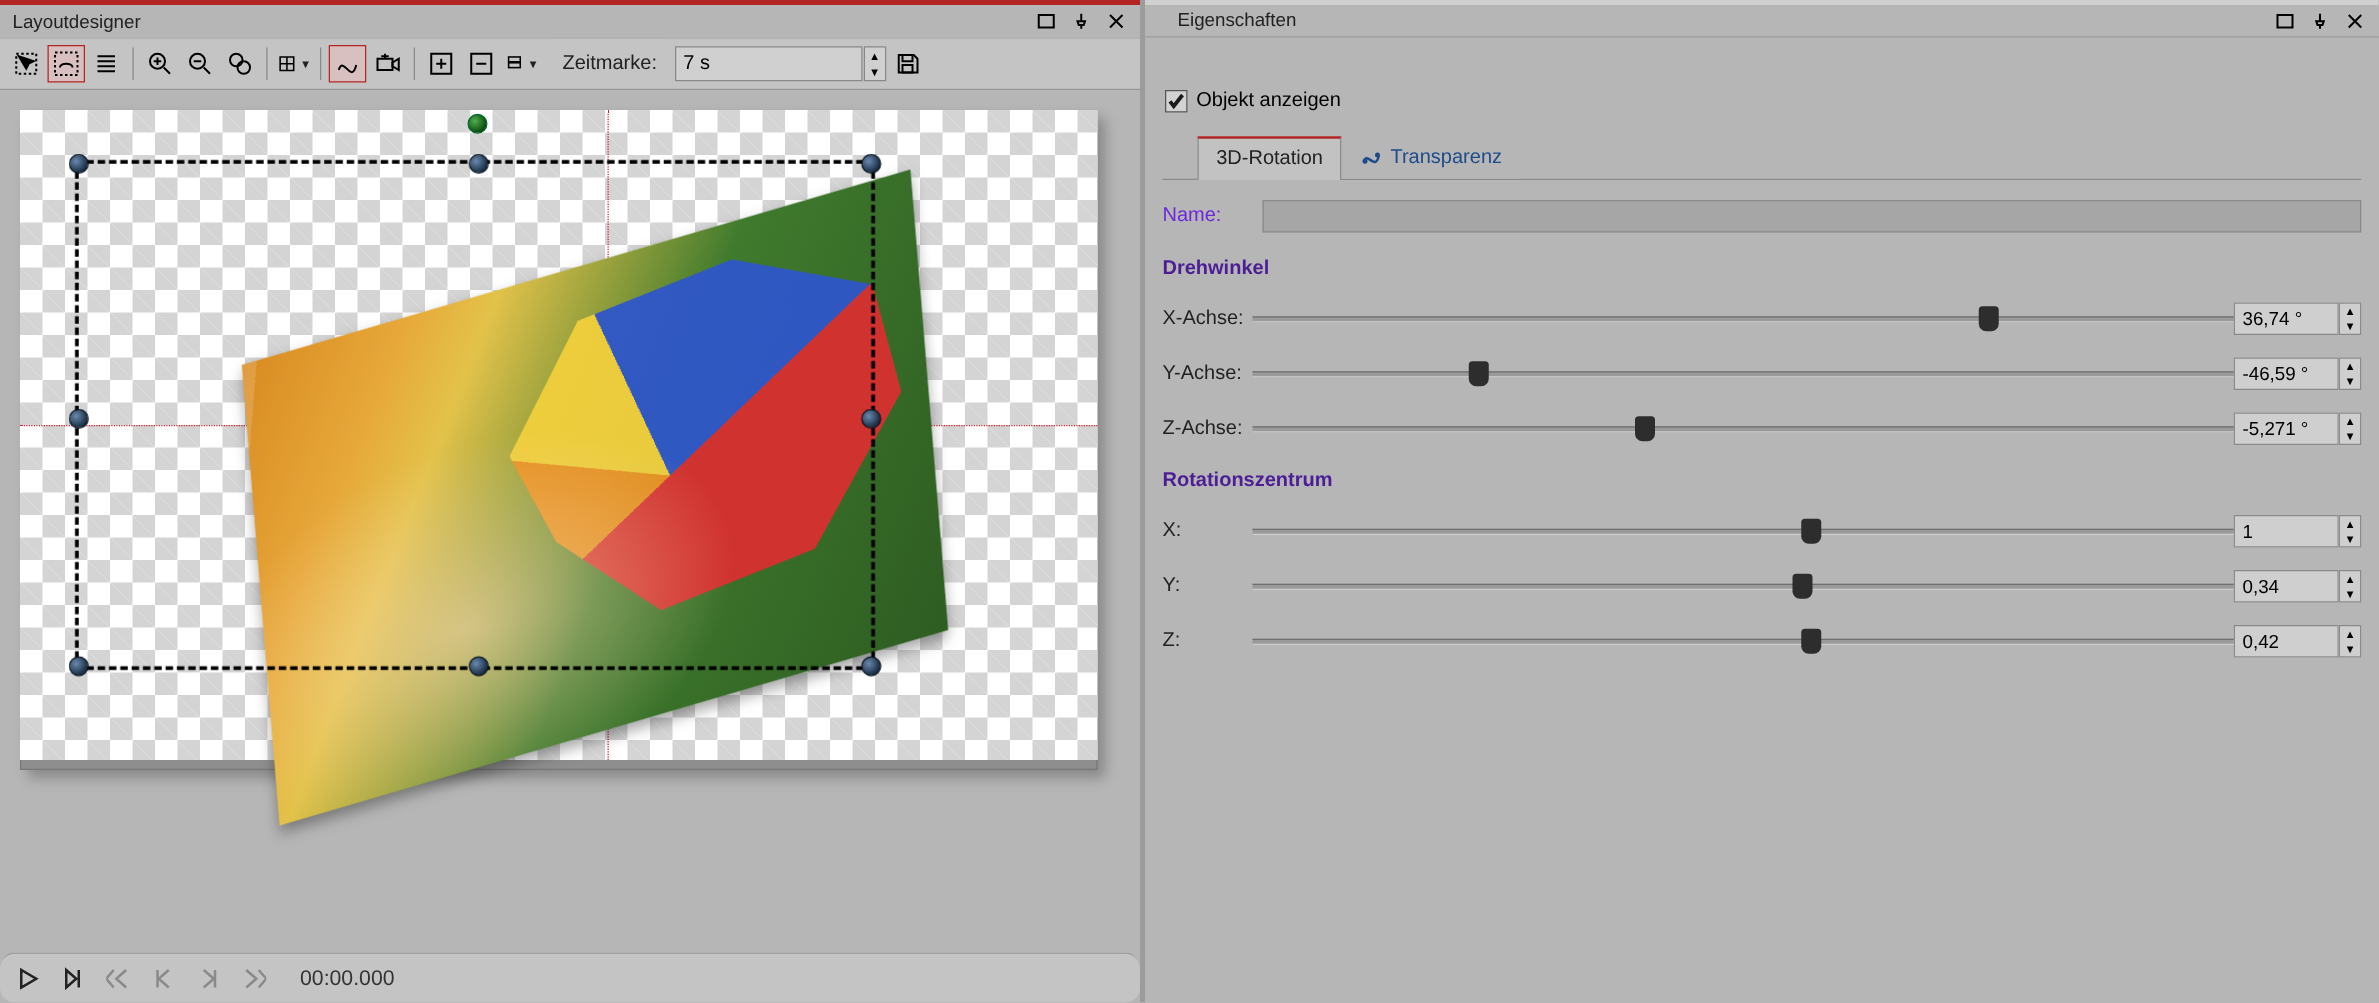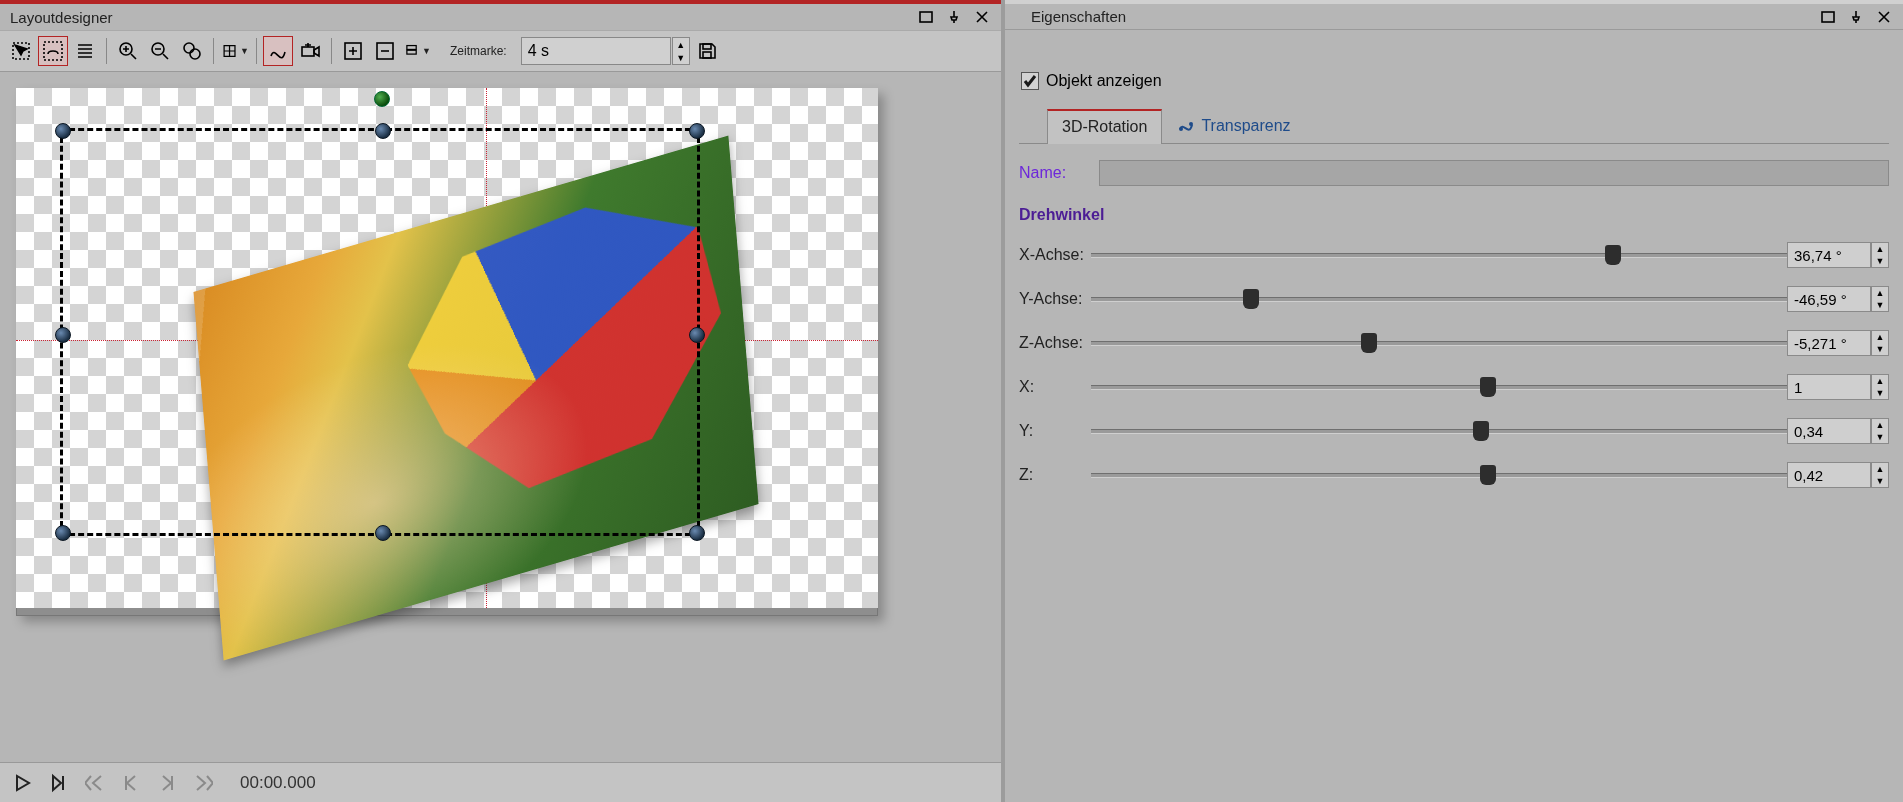--- a/index.html
+++ b/index.html
@@ -1,33 +1,33 @@
 <!DOCTYPE html>
 <html><head>
 <meta charset="utf-8">
 <style>
 * { box-sizing: border-box; margin: 0; padding: 0; font-family: "Segoe UI", Tahoma, sans-serif; }
 body { background: #b6b6b6; width: 1903px; height: 802px; overflow: hidden; display: flex; }
 
 
-.left-panel { width: 1001px; height: 100%; display: flex; flex-direction: column; background: #b6b6b6; }
+.left-panel { width: 912px; height: 100%; display: flex; flex-direction: column; background: #b6b6b6; }
 .panel-titlebar { height: 30px; background: #b6b6b6; border-top: 4px solid #b32424; display: flex; align-items: center; padding: 0 8px 0 10px; font-size: 15px; color: #222; }
 .left-panel .panel-titlebar { border-top-color: #b32424; }
 .panel-titlebar .spacer { flex: 1; }
 .win-btn { width: 22px; height: 22px; display: flex; align-items: center; justify-content: center; margin-left: 6px; cursor: pointer; }
 .win-btn svg { width: 16px; height: 16px; }
 
 
 .toolbar { height: 42px; background: #c4c4c4; display: flex; align-items: center; padding: 0 6px; gap: 2px; border-top:1px solid #aaa; border-bottom:1px solid #999; }
 .tbtn { width: 30px; height: 30px; display:flex; align-items:center; justify-content:center; cursor:pointer; border:1px solid transparent; }
 .tbtn.active { border:1px solid #b32424; background:#d8c0c0; }
 .tbtn svg { width:22px; height:22px; stroke:#000; fill:none; stroke-width:1.5; }
 .tbtn.drop::after { content:"▼"; font-size:9px; margin-left:2px; color:#222; }
 .toolbar .sep { width:1px; height:26px; background:#888; margin:0 4px; }
-.toolbar .tlabel { font-size:12px; color:#222; margin:0 6px 0 10px; }
+.toolbar .tlabel { font-size:16px; color:#222; margin:0 6px 0 10px; }
 .time-input { width:150px; height:28px; background:#d0d0d0; border:1px solid #888; display:flex; align-items:center; padding:0 6px; font-size:16px; }
 .spinbtns { width:18px; height:28px; display:flex; flex-direction:column; justify-content:center; margin-left:-1px; border:1px solid #888; background:#d0d0d0; }
 .spinbtns div { flex:1; display:flex; align-items:center; justify-content:center; font-size:9px; cursor:pointer; }
 
 
 .canvas-wrap { flex:1; padding:16px 16px 8px 16px; display:flex; align-items:flex-start; }
 .canvas-shadow { background:#8e8e8e; padding:0 0 8px 0; box-shadow: 6px 6px 10px rgba(0,0,0,.25), inset 0 0 0 1px #777; }
 .canvas { width:862px; height:520px; position:relative; background-color:#fff;
   background-image:
     linear-gradient(45deg,#d4d4d4 25%,transparent 25%,transparent 75%,#d4d4d4 75%),
@@ -54,21 +54,21 @@
   background: conic-gradient(from 200deg at 40% 60%, #d82f2f 0 40deg,#e98f1e 40deg 90deg,#f2cf3c 90deg 140deg,#2f56c9 140deg 220deg,#d82f2f 220deg 360deg);
   clip-path: polygon(10% 70%,0 40%,20% 5%,60% 0,95% 20%,100% 55%,75% 95%,35% 100%);
   opacity:.95;
 }
 .photo::after{content:"";position:absolute;inset:0;background:
   radial-gradient(ellipse at 30% 70%, rgba(255,220,180,.6), transparent 40%),
   linear-gradient(100deg, rgba(255,255,255,.15) 0 2%, transparent 2% 4%);
 }
 
 
-.playbar { height:40px; background:#c4c4c4; border-top:1px solid #999; display:flex; align-items:center; padding:0 10px; gap:10px; }
+.playbar { height:40px; background:#c4c4c4; border-top:1px solid #999; display:flex; align-items:center; padding:0 10px; gap:10px;border-radius:12px; }
 .pbtn { width:26px; height:26px; display:flex; align-items:center; justify-content:center; cursor:pointer; }
 .pbtn svg{width:20px;height:20px;stroke:#222;fill:#222;}
 .pbtn.dis svg{stroke:#8a8a8a;fill:#8a8a8a;}
 .playbar .time { font-size:17px; color:#333; margin-left:14px; }
 
 
 .right-panel { flex:1; height:100%; background:#b6b6b6; display:flex; flex-direction:column; border-left:4px solid #9c9c9c; }
 .right-panel .panel-titlebar { border-top-color:#d0d0d0; border-bottom:1px solid #9a9a9a;padding-left:26px; }
 .prop-body { padding:10px 14px; display:flex; flex-direction:column; gap:8px; }
 .chk-row { display:flex; align-items:flex-end; gap:7px; font-size:16px; padding:4px 2px 10px 2px;margin-top:28px; }
@@ -191,21 +191,21 @@
         </svg>
       </span>
     <span class="tbtn drop">
         <svg viewBox="0 0 22 22">
           <rect x="5" y="4" width="12" height="5" class="st"></rect>
           <rect x="5" y="10" width="12" height="5" class="st"></rect>
         </svg>
       </span>
     <span class="toolbar tlabel">Zeitmarke:</span>
     <span class="time-input">
-        <span>4 s</span>
+        <span>7 s</span>
       </span>
     <span class="spinbtns">
         <div>▲</div>
         <div>▼</div>
       </span>
     <span class="tbtn">
         <svg viewBox="0 0 22 22">
           <path d="M4 4h12l3 3v11H4z" class="st"></path>
           <rect x="7" y="4" width="8" height="5" class="st"></rect>
           <rect x="7" y="12" width="8" height="6" class="st"></rect>
@@ -351,20 +351,21 @@
           <div class="track"></div>
           <div class="thumb" style="left:40%"></div>
         </div>
       <div class="valbox">-5,271 °</div>
       <div class="spin2">
           <div>▲</div>
           <div>▼</div>
         </div>
     </div>
 
+    <div class="section-head">Rotationszentrum</div>
 
     <div class="slider-row">
       <span class="lbl">X:</span>
       <div class="slider">
           <div class="track"></div>
           <div class="thumb" style="left:57%"></div>
         </div>
       <div class="valbox">1</div>
       <div class="spin2">
           <div>▲</div>

